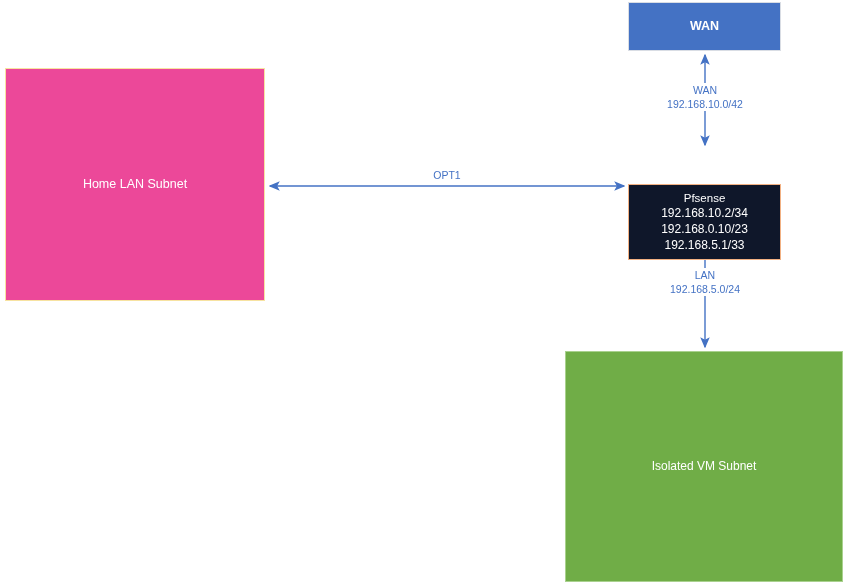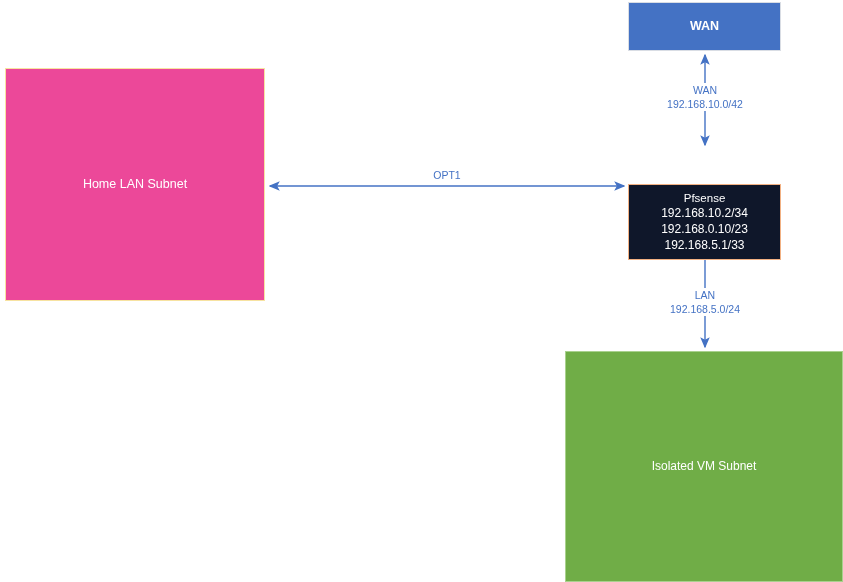--- a/index.html
+++ b/index.html
@@ -116,21 +116,20 @@
   #label-opt1-link {
     left: 362px;
     top: 168px;
     width: 170px;
     text-align: center;
   }
   #label-lan-link {
     left: 640px;
     top: 268px;
     width: 130px;
-    margin-top: 20px;
   }
 </style>
 </head>
 <body>
 
 <div id="canvas">
 
   <svg class="connector" viewBox="0 0 843 582" width="843" height="582" xmlns="http://www.w3.org/2000/svg">
     <defs>
       <marker id="arrowhead" markerWidth="8" markerHeight="8" refX="7" refY="4" orient="auto" markerUnits="strokeWidth">

